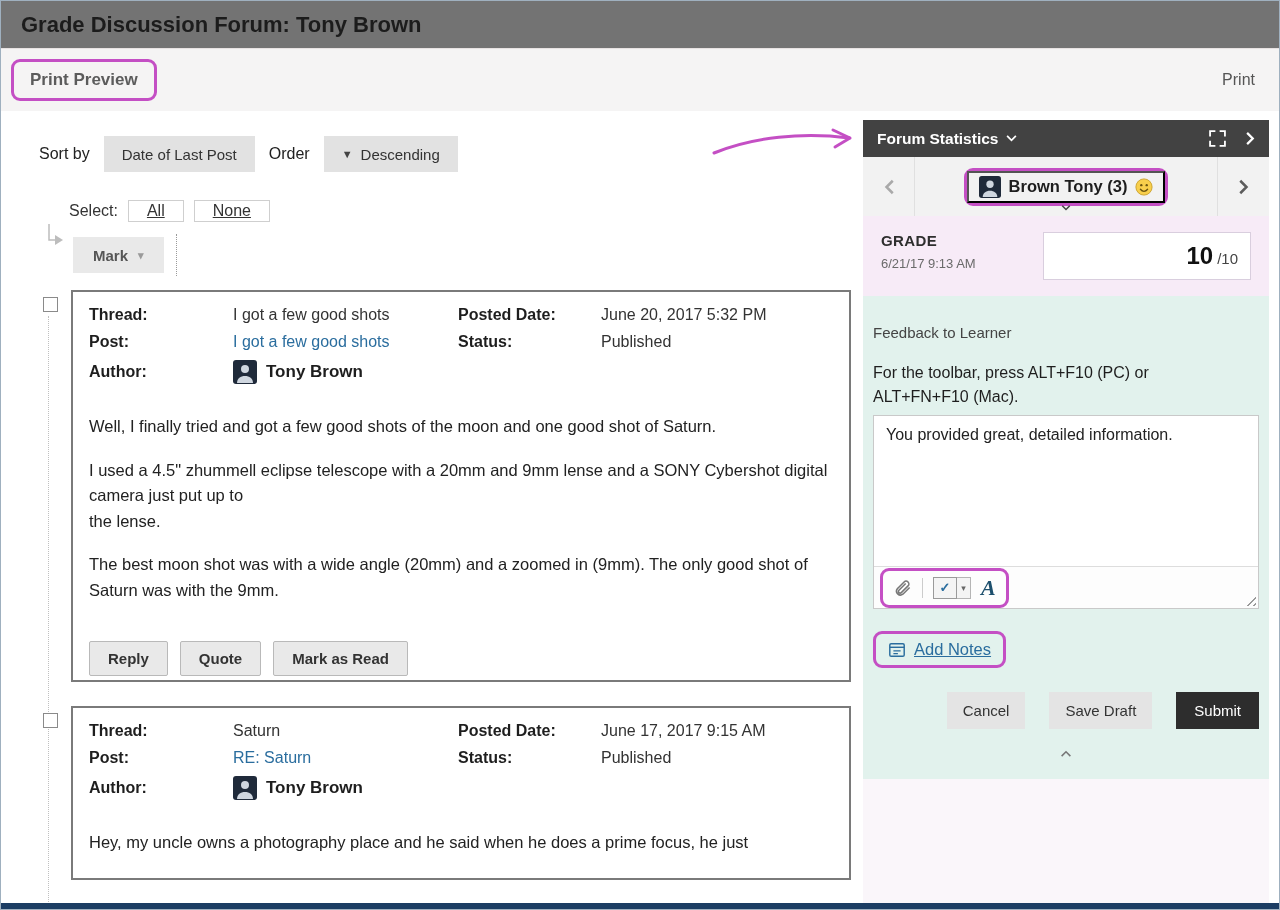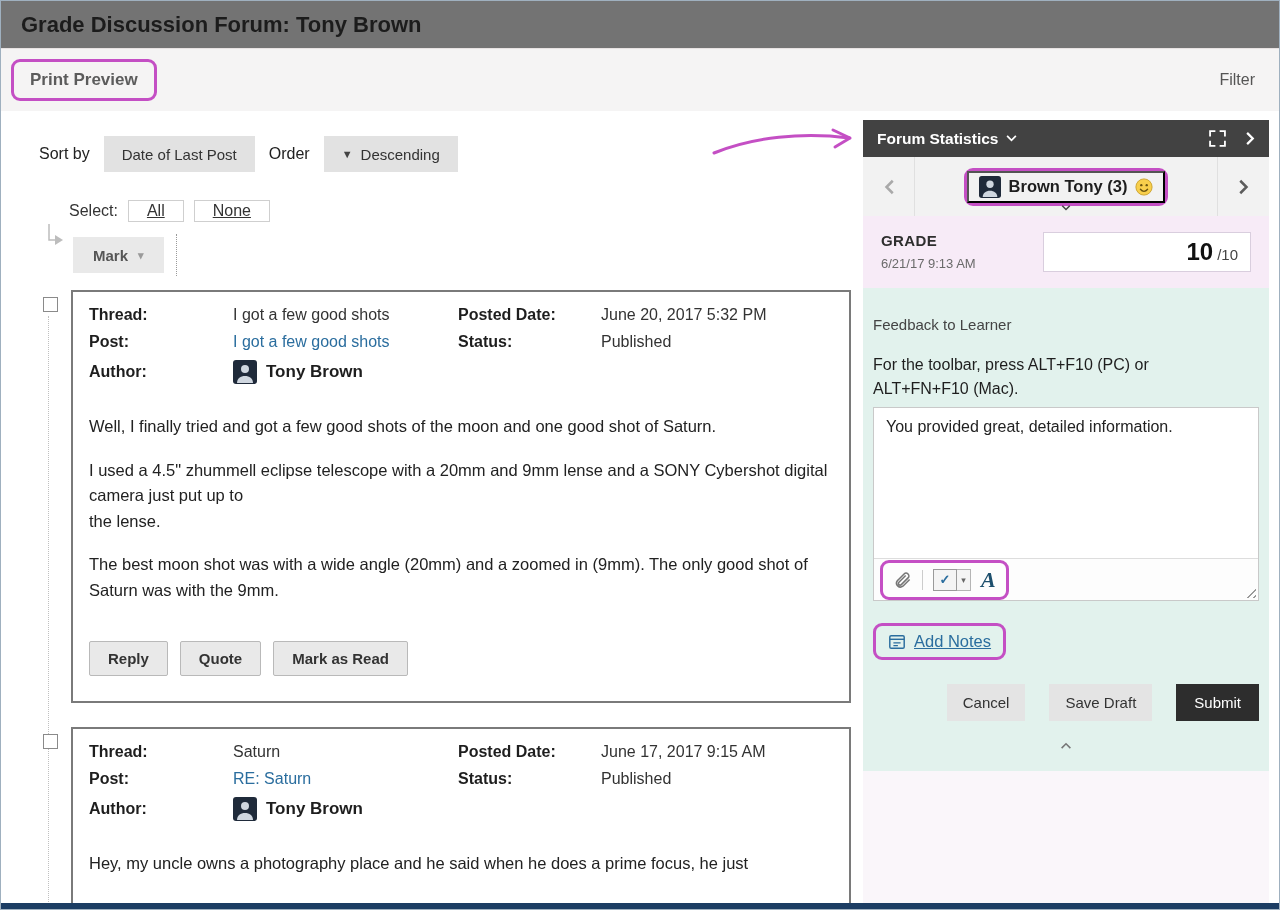--- a/index.html
+++ b/index.html
@@ -27,21 +27,21 @@
   .select-row{margin-top:28px; padding-left:56px; display:flex; align-items:center; gap:10px; font-size:16px; color:#333;}
   .link-box{color:#333; text-decoration:underline; border:1px solid #cfcfcf; padding:0 18px; line-height:20px; cursor:pointer;}
   .mark-row{margin-top:14px; padding-left:60px; display:flex; align-items:center; position:relative; height:38px;}
   .mark-btn{background:#e9e9e9; border:none; height:36px; padding:0 20px; font-size:15px; font-weight:700; color:#555; display:inline-flex; align-items:center; gap:10px; font-family:inherit; cursor:pointer;}
   .mark-caret{font-size:11px; color:#9a9a9a;}
   .mark-divider{border-left:1px dotted #9a9a9a; height:42px; margin-left:12px;}
   .tree-arrow{position:absolute; left:28px; top:-12px;}
 
   .posts{position:relative; margin-top:16px;}
   .rail-line{position:absolute; left:35px; top:26px; height:860px; border-left:1px dotted #c0c0c0;}
-  .post{position:relative; margin:0 0 24px 58px; border:2px solid #7a7a7a; background:#fff; padding:14px 16px 25px;}
+  .post{position:relative; margin:0 0 24px 58px; border:2px solid #7a7a7a; background:#fff; padding:14px 16px 4px;}
   .checkbox{position:absolute; left:-30px; top:5px; width:15px; height:15px; border:1px solid #8a8a8a; background:#fff; cursor:pointer;}
   .post-meta{display:grid; grid-template-columns:144px 225px 143px 1fr; row-gap:9px; font-size:16px; align-items:center;}
   .meta-label{font-weight:700; color:#1e1e1e;}
   .meta-value{color:#333;}
   .post-link{color:var(--link,#2a6d9e); text-decoration:none; cursor:pointer;}
   .author-cell{grid-column:2 / 5; display:flex; align-items:center; gap:9px;}
   .author-name{font-weight:700; font-size:17px; color:#1e1e1e;}
   .avatar{display:inline-flex; flex:none;}
   .post-body p{margin:18px 0; font-size:16.5px; color:#222; line-height:1.55; white-space:pre-line;}
   .post-body p:first-child{margin-top:30px;}
@@ -62,21 +62,21 @@
   .nav-prev{color:#a9a9a9; border-right:1px solid #e0e0e0;}
   .nav-next{color:#5c5c5c; border-left:1px solid #e0e0e0;}
   .nav-center{flex:1; display:flex; align-items:center; justify-content:center;}
   .student-pill{display:inline-flex; align-items:center; gap:8px; padding:3px 10px; background:none; cursor:pointer;}
   .student-name{font-weight:700; font-size:16.5px; color:#1e1e1e;}
   .pill-caret{position:absolute; left:50%; bottom:1px; transform:translateX(-50%); color:#444;}
 
   .grade-section{background:var(--grade-bg,#f7ebf7); padding:16px 18px; display:flex; justify-content:space-between; align-items:flex-start; flex:none;}
   .grade-label{font-size:15px; font-weight:700; color:#2e2e2e; letter-spacing:.4px;}
   .grade-date{font-size:13px; color:#6a6a6a; margin-top:7px;}
-  .grade-box{width:208px; height:40px; background:#fff; border:1px solid #d9cede; display:flex; align-items:center; justify-content:flex-end; padding:0 12px; gap:4px; cursor:text;}
+  .grade-box{width:208px; height:48px; background:#fff; border:1px solid #d9cede; display:flex; align-items:center; justify-content:flex-end; padding:0 12px; gap:4px; cursor:text;}
   .grade-value{font-size:24px; font-weight:800; color:#111;}
   .grade-max{font-size:15px; color:#444; margin-top:5px;}
 
   .feedback-section{background:var(--teal-bg,#e2f2ed); padding:28px 10px 12px; flex:none;}
   .feedback-label{font-size:15px; color:#444; margin-bottom:20px;}
   .toolbar-hint{font-size:16px; color:#1e1e1e; line-height:1.5; max-width:340px; margin-bottom:6px;}
   .editor{background:#fff; border:1px solid #c9c9c9;}
   .editor-text{min-height:150px; padding:10px 12px; font-size:16px; color:#222; cursor:text;}
   .editor-toolbar{border-top:1px solid #ddd; height:42px; display:flex; align-items:center; padding:0 4px; position:relative; background:#fdfdfd;}
   .toolbar-ann{display:inline-flex; align-items:center; gap:10px; padding:4px 10px; margin-left:2px;}
@@ -106,21 +106,21 @@
 <div class="page">
 
   <div class="page-header">
     <h1>Grade Discussion Forum: Tony Brown</h1>
   </div>
 
   <div class="action-bar">
     <span class="annotation">
       <span class="print-preview">Print Preview</span>
     </span>
-    <span class="filter-link">Filter</span>
+    <span class="filter-link">Print</span>
   </div>
 
   <svg class="hand-arrow" width="152" height="36" viewBox="0 0 152 36">
     <path d="M3 28 C 42 12, 92 7, 138 13" fill="none" stroke="#c44fc4" stroke-width="3" stroke-linecap="round"></path>
     <path d="M139 13 l-17 -8 M139 13 l-15 9" fill="none" stroke="#c44fc4" stroke-width="3" stroke-linecap="round"></path>
   </svg>
 
   <div class="main">
 
     <div class="sort-row">

